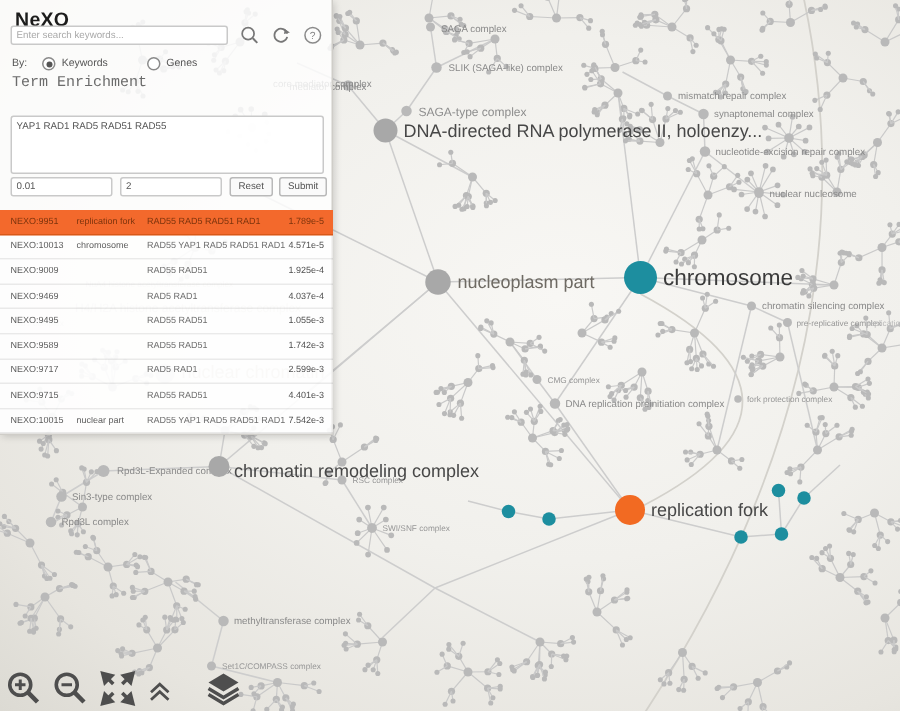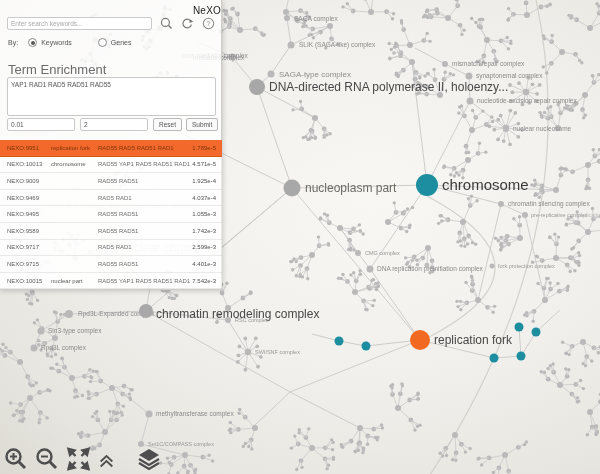--- a/index.html
+++ b/index.html
@@ -5,32 +5,32 @@
   html,body{margin:0;padding:0;}
   body{font-family:"Liberation Sans",sans-serif;background:#dddbd5;}
   .stage{position:relative;width:600px;height:474px;overflow:hidden;
     background:radial-gradient(ellipse at 62% 42%, #f8f7f4 0%, #f1f0ec 45%, #e7e5df 80%, #dcdad3 100%);}
   svg#graph{position:absolute;left:0;top:0;}
 
   
   .panel{position:absolute;left:0;top:0;width:222px;height:290px;
     background:rgba(255,255,255,0.82);border-right:1px solid #cfcdc8;border-bottom:1px solid #cfcdc8;
     box-shadow:1px 1px 5px rgba(0,0,0,0.18);box-sizing:border-box;}
-  .panel-title{font-size:10px;font-weight:normal;color:#1c1c1c;padding:5px 0 0 10px;letter-spacing:0.2px;text-align:right;}
+  .panel-title{font-size:13px;font-weight:bold;color:#1c1c1c;padding:5px 0 0 10px;letter-spacing:0.2px;}
   .search-row{position:absolute;left:7px;top:17px;width:208px;height:13px;display:flex;align-items:center;}
   .search-input{width:138px;height:11px;border:1px solid #c9c9c9;border-radius:2px;font-size:6.5px;color:#555;
     padding:0 3px;background:rgba(255,255,255,0.95);outline:none;font-family:inherit;}
   .search-input::placeholder{color:#a9a9a9;}
   .icon-btn{margin-left:8px;width:13px;height:13px;display:flex;align-items:center;justify-content:center;cursor:pointer;}
   .by-row{position:absolute;left:8px;top:38px;display:flex;align-items:center;font-size:7px;color:#555;}
   .by-label{margin-right:10px;}
   .radio{display:flex;align-items:center;margin-right:26px;cursor:pointer;}
   .rb{width:7px;height:7px;border:1px solid #8a8a8a;border-radius:50%;margin-right:4px;position:relative;background:#fff;}
   .rb.checked::after{content:"";position:absolute;left:1.5px;top:1.5px;width:4px;height:4px;border-radius:50%;background:#555;}
-  .section-heading{position:absolute;left:8px;top:62px;font-size:13px;color:#6b6b6b;}
+  .section-heading{position:absolute;left:8px;top:50px;font-size:10px;color:#6b6b6b;font-family:Liberation Mono, monospace;}
   .query-area{position:absolute;left:7px;top:77px;width:201px;height:31px;border:1px solid #c9c9c9;border-radius:2px;
     resize:none;font-size:6.5px;color:#555;font-family:inherit;padding:3px 3px;background:rgba(255,255,255,0.93);outline:none;}
   .params-row{position:absolute;left:7px;top:118px;width:208px;display:flex;align-items:center;}
   .param{width:60px;height:11px;border:1px solid #c9c9c9;border-radius:2px;font-size:6.5px;color:#555;padding:0 3px;
     background:rgba(255,255,255,0.95);margin-right:5px;font-family:inherit;outline:none;}
   .btn{height:13px;border:1px solid #b9b9b9;border-radius:2px;background:rgba(250,250,250,0.95);font-size:6.5px;
     color:#555;padding:0 5px;margin-right:4px;font-family:inherit;cursor:pointer;line-height:11px;}
   .results{position:absolute;left:0;top:140px;width:222px;height:150px;overflow:hidden;}
   .rrow{display:flex;align-items:center;height:15.6px;border-bottom:1px solid rgba(0,0,0,0.08);
     background:rgba(255,255,255,0.55);font-size:6px;color:#5d5d5d;white-space:nowrap;cursor:pointer;}

